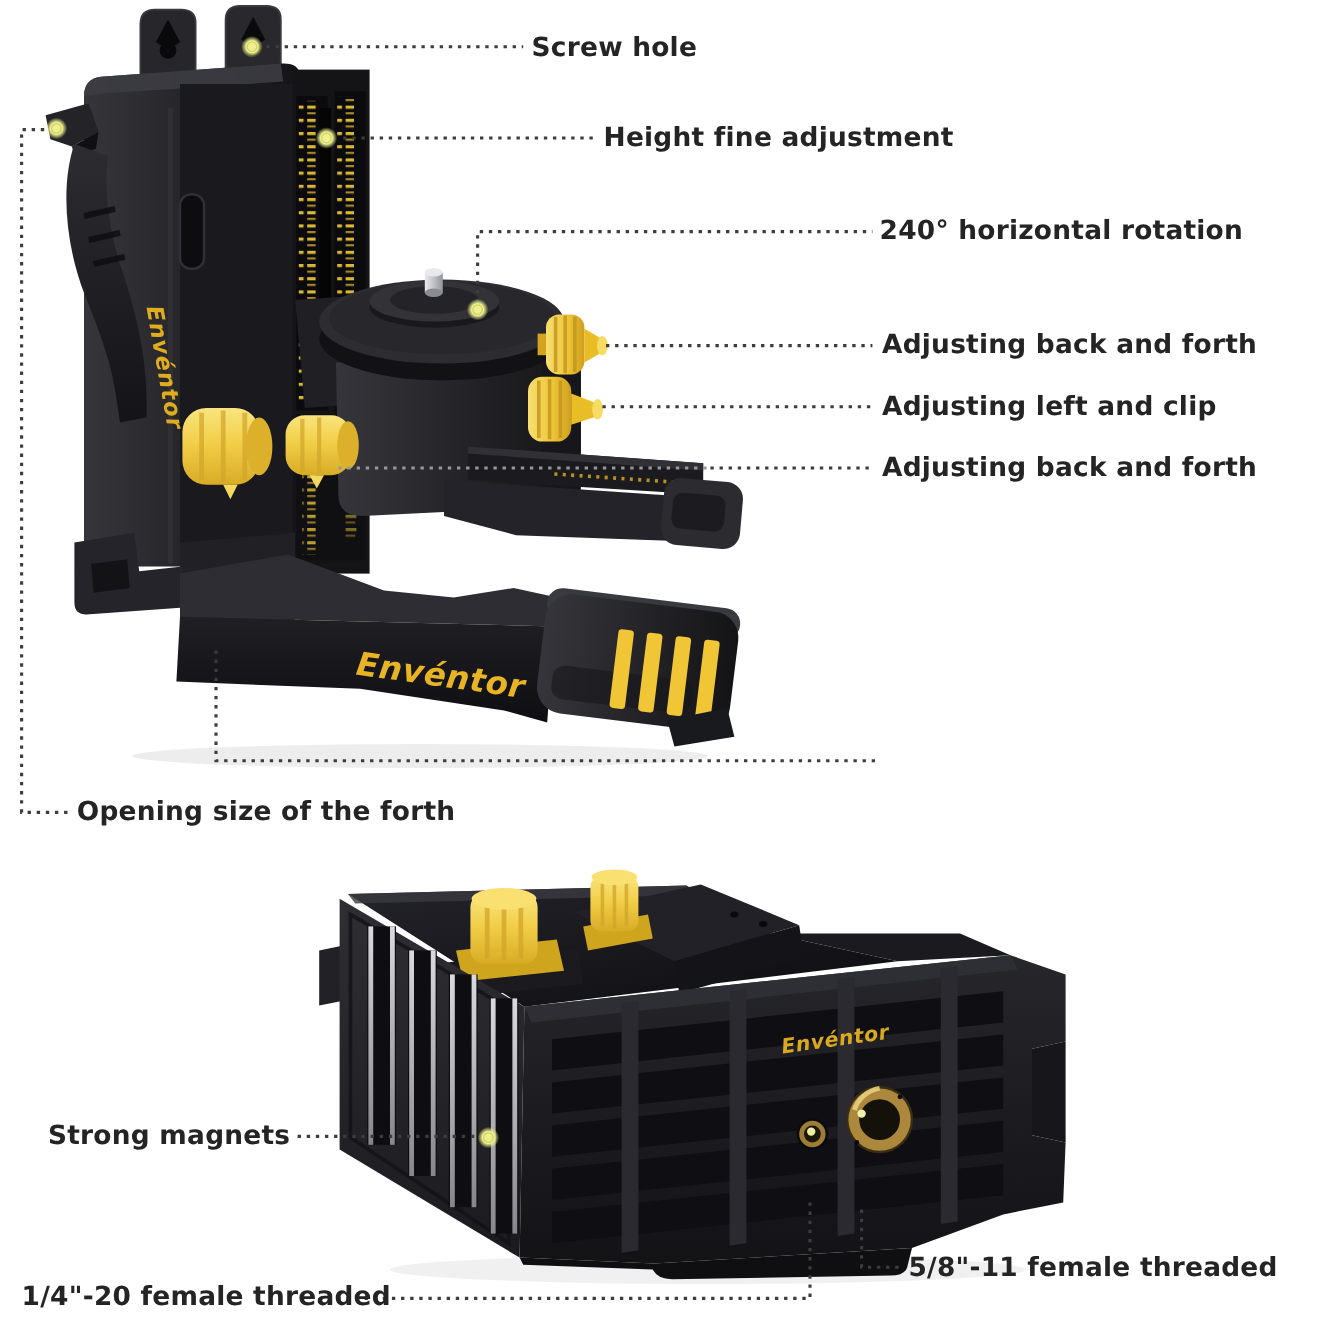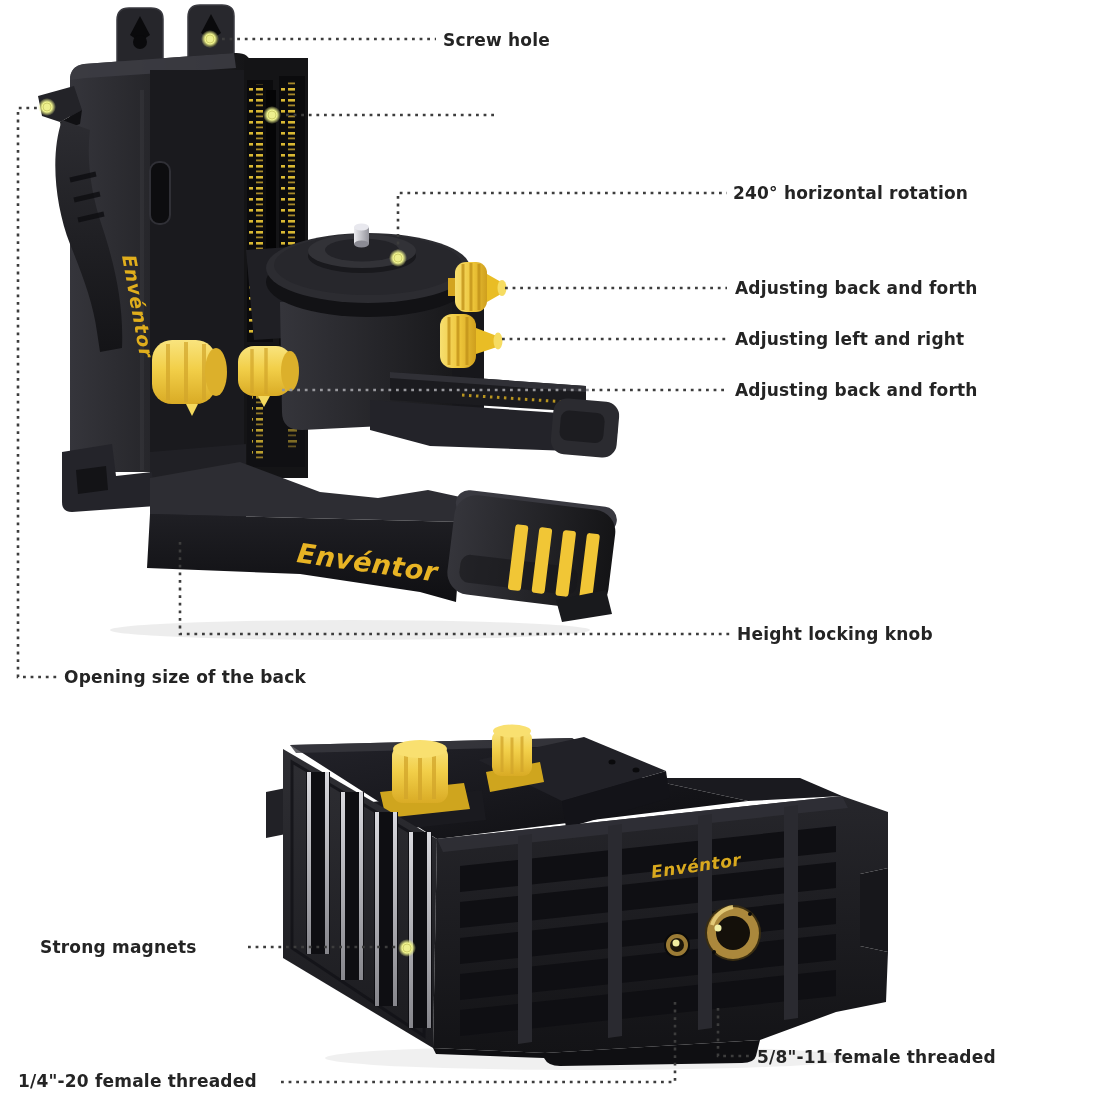--- a/index.html
+++ b/index.html
@@ -1,20 +1,20 @@
 <!DOCTYPE html>
 <html><head>
 <meta charset="utf-8">
 <style>
   html,body{margin:0;padding:0;background:#fff;}
   .canvas{position:relative;width:1100px;height:1100px;background:#ffffff;overflow:hidden;
           font-family:"DejaVu Sans",sans-serif;}
   .art{position:absolute;left:0;top:0;width:1100px;height:1100px;display:block;}
   .lbl{position:absolute;transform:translateY(-50%);white-space:nowrap;
-       font-family:"DejaVu Sans",sans-serif;font-weight:700;font-size:17px;
+       font-family:"DejaVu Sans",sans-serif;font-weight:700;font-size:22px;
        color:#242424;letter-spacing:.2px;}
 </style>
 </head>
 <body>
 
 <div class="canvas">
 
 <svg class="art" viewBox="0 0 1100 1100" aria-hidden="true">
   <defs>
     <linearGradient id="gYel" x1="0" y1="0" x2="0" y2="1">
@@ -300,23 +300,23 @@
           <circle r="4" fill="#eef08e" stroke="#cfd06a"></circle>
         </g>
     <g transform="translate(407,948)">
           <circle r="9" fill="url(#rDot)"></circle>
           <circle r="4" fill="#eef08e" stroke="#cfd06a"></circle>
         </g>
   </g>
 </svg>
 
 <div class="lbl" style="left:443px;top:40px">Screw hole</div>
+<div class="lbl" style="left:503px;top:115px">Height fine adjustment</div>
 <div class="lbl" style="left:733px;top:193px">240° horizontal rotation</div>
 <div class="lbl" style="left:735px;top:288px">Adjusting back and forth</div>
-<div class="lbl" style="left:735px;top:339px">Adjusting left and right</div>
+<div class="lbl" style="left:735px;top:339px">Adjusting left and clip</div>
 <div class="lbl" style="left:735px;top:390px">Adjusting back and forth</div>
-<div class="lbl" style="left:737px;top:634px">Height locking knob</div>
-<div class="lbl" style="left:64px;top:677px">Opening size of the back</div>
+<div class="lbl" style="left:64px;top:677px">Opening size of the forth</div>
 <div class="lbl" style="left:40px;top:947px">Strong magnets</div>
 <div class="lbl" style="left:18px;top:1081px">1/4"-20 female threaded</div>
 <div class="lbl" style="left:757px;top:1057px">5/8"-11 female threaded</div>
 
 </div>
 
 </body></html>

